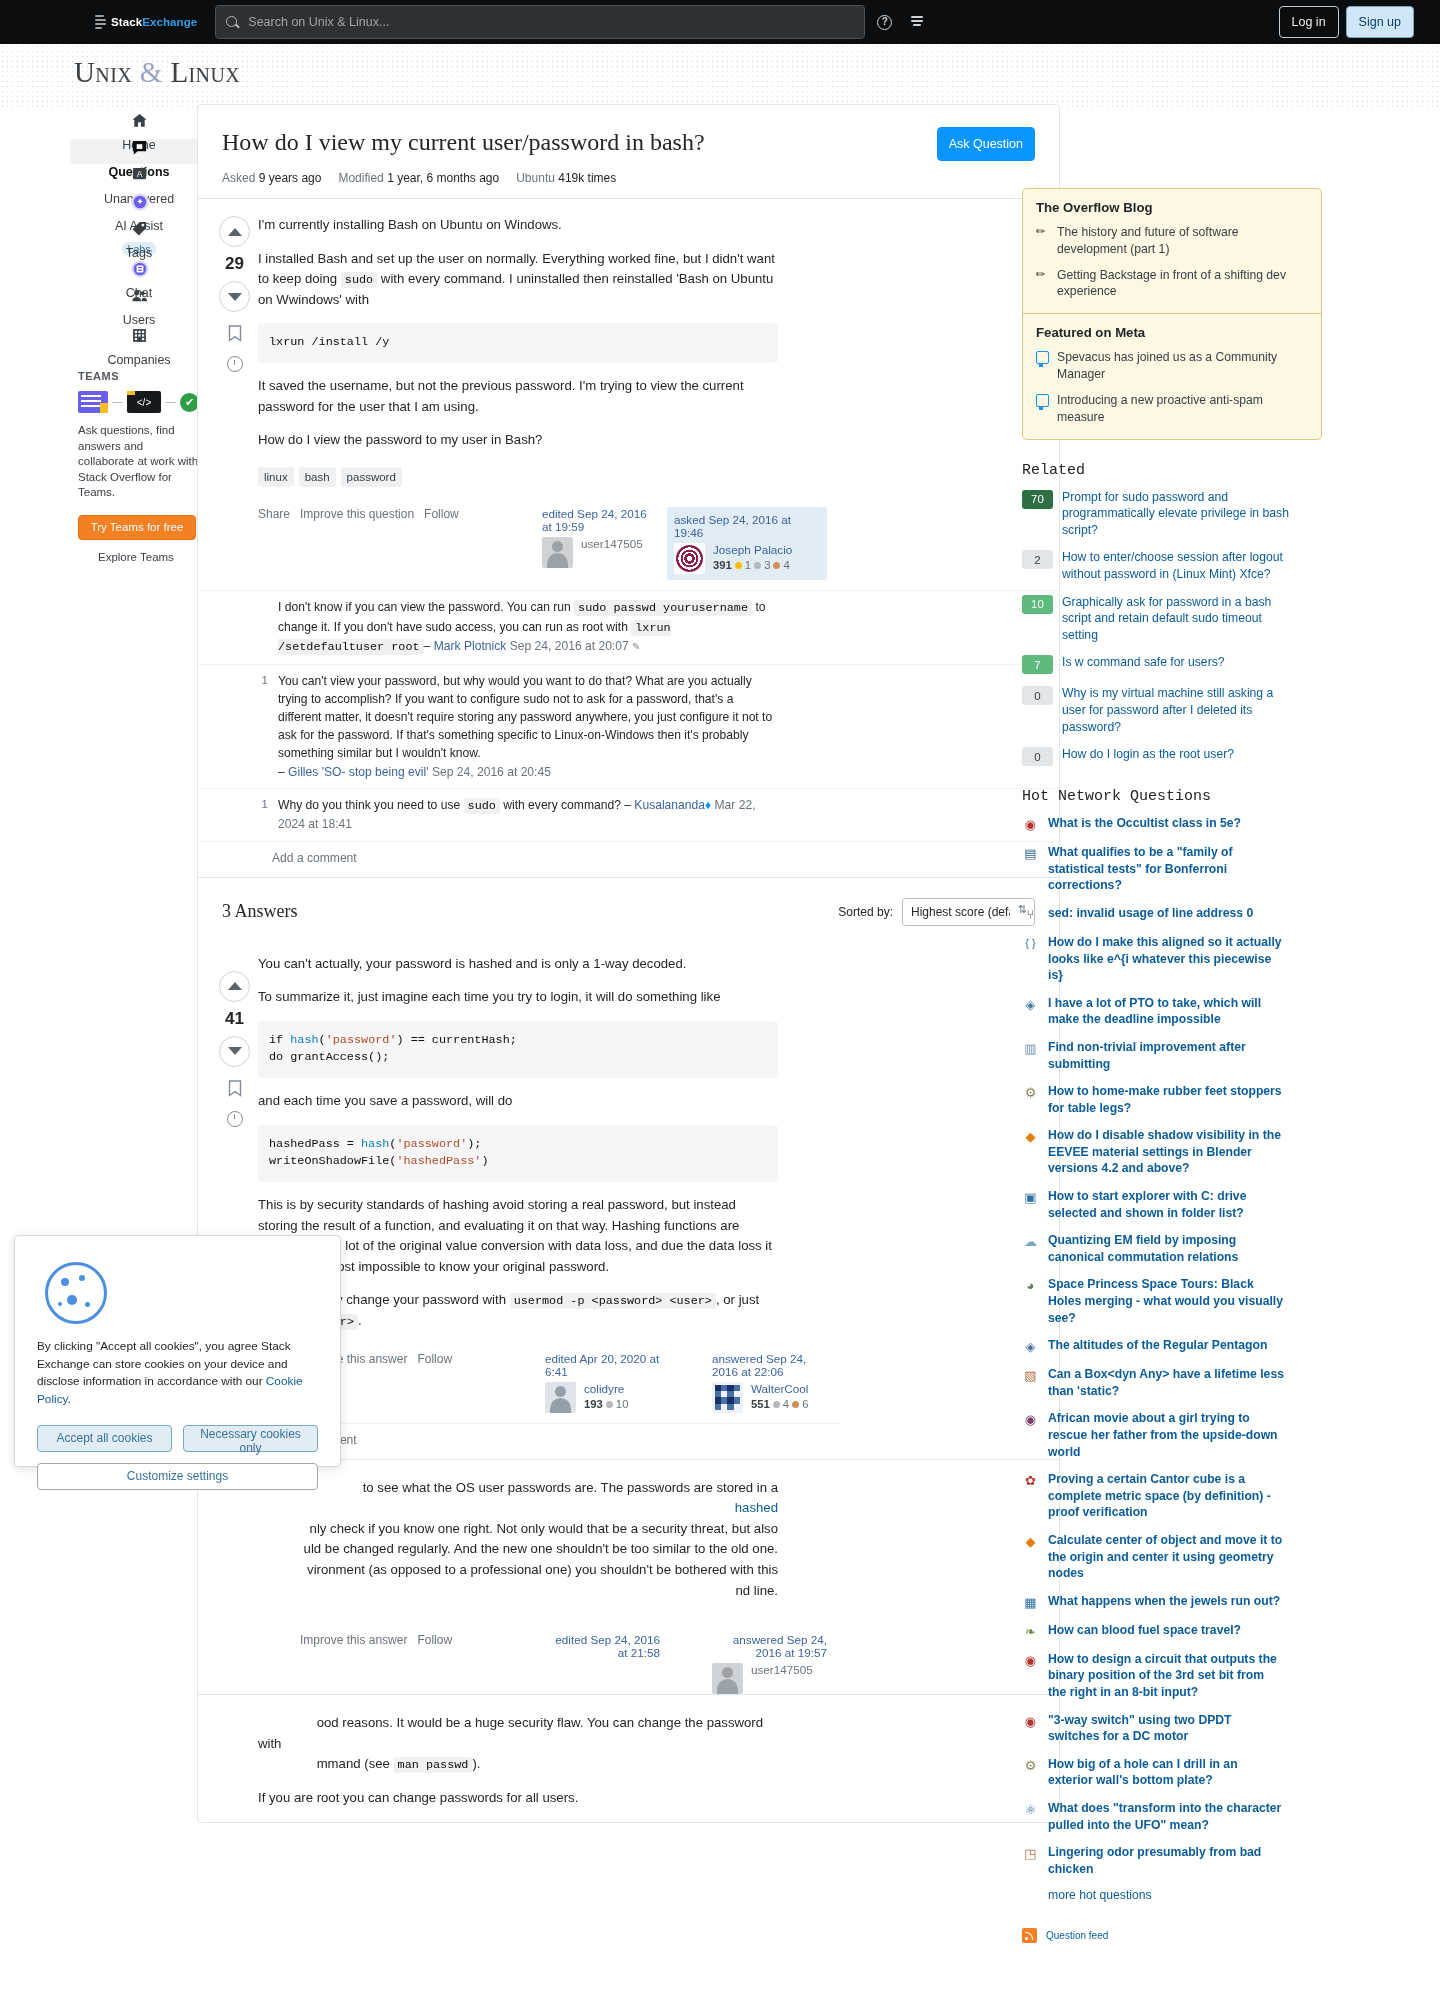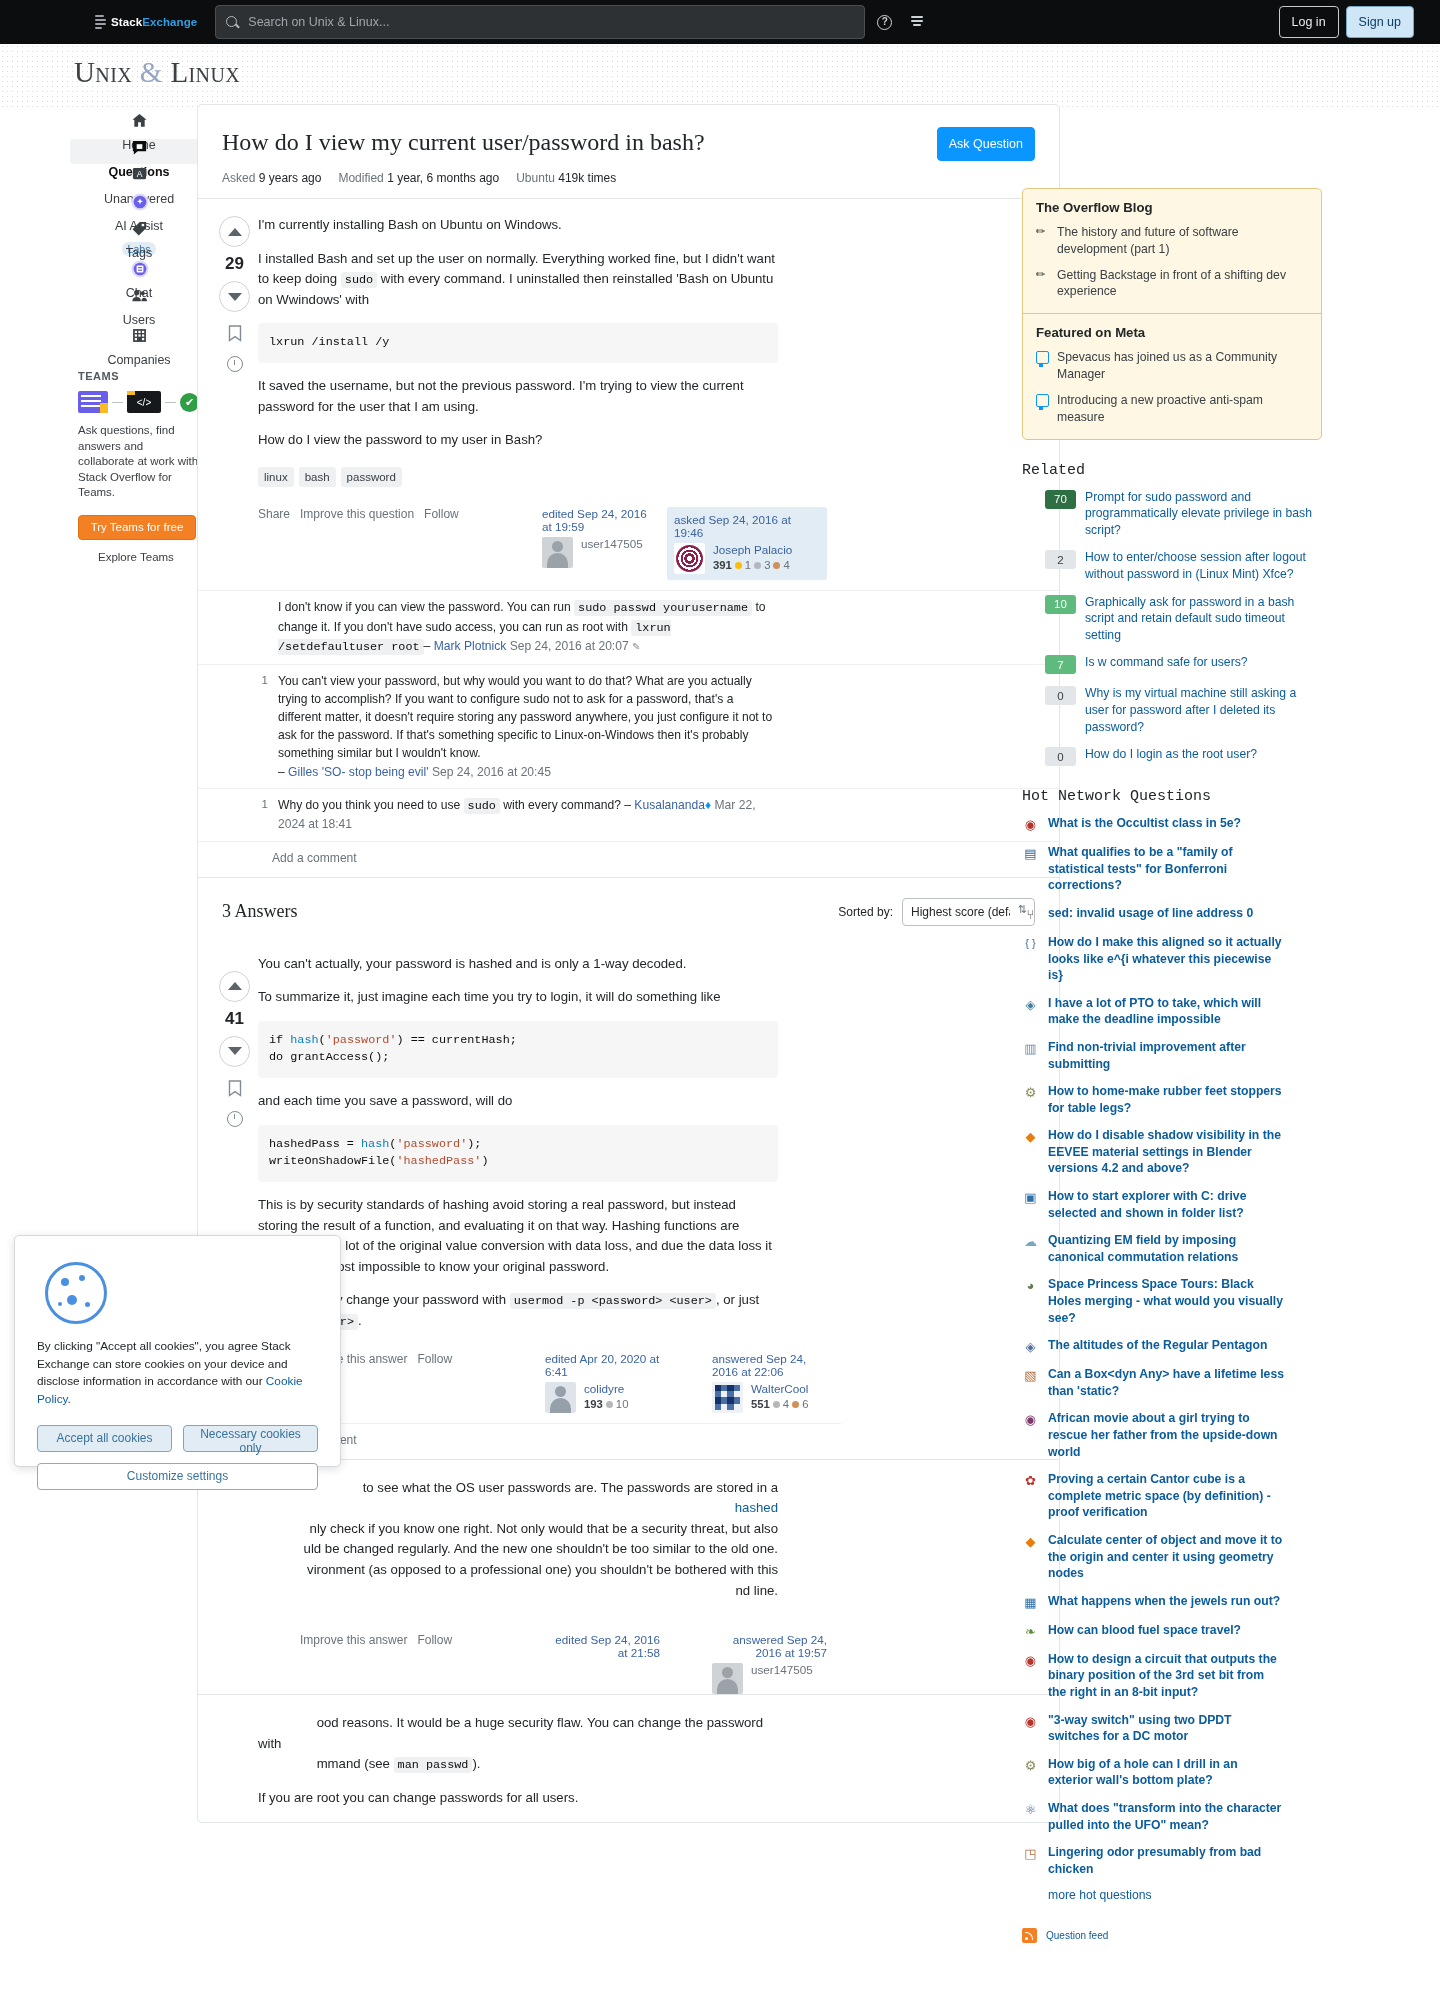--- a/index.html
+++ b/index.html
@@ -279,21 +279,20 @@
 
   .sb-h2 {
     font-family:Liberation Mono, monospace; font-size:15px; color:#232629;
     margin:22px 0 10px 0;
   }
   .rel-row { display:flex; gap:9px; margin-bottom:11px; align-items:flex-start; }
   .rel-badge {
     width:31px; height:19px; flex:none; border-radius:3px;
     font-size:11.5px; color:#fff; display:flex; align-items:center; justify-content:center;
     margin-top:1px;
-    margin-left:23px;
   }
   .rel-badge.green { background:#2f6f44; }
   .rel-badge.lightgreen { background:#5eba7d; }
   .rel-badge.gray { background:#e3e6e8; color:#3b4045; }
   .rel-text { font-size:12.2px; line-height:1.36; color:#0b5c9a; cursor:pointer; width:238px; }
 
   .hot-row { display:flex; gap:9px; margin-bottom:11px; align-items:flex-start; }
   .hot-ic { width:17px; height:17px; flex:none; margin-top:1px; font-size:13px; line-height:17px; text-align:center; }
   .hot-text { font-size:12.2px; line-height:1.36; color:#0b5c9a; cursor:pointer; width:237px;font-weight:bold; }
   .more-hot { font-size:12.2px; color:#0b5c9a; margin:2px 0 0 26px; cursor:pointer; }

